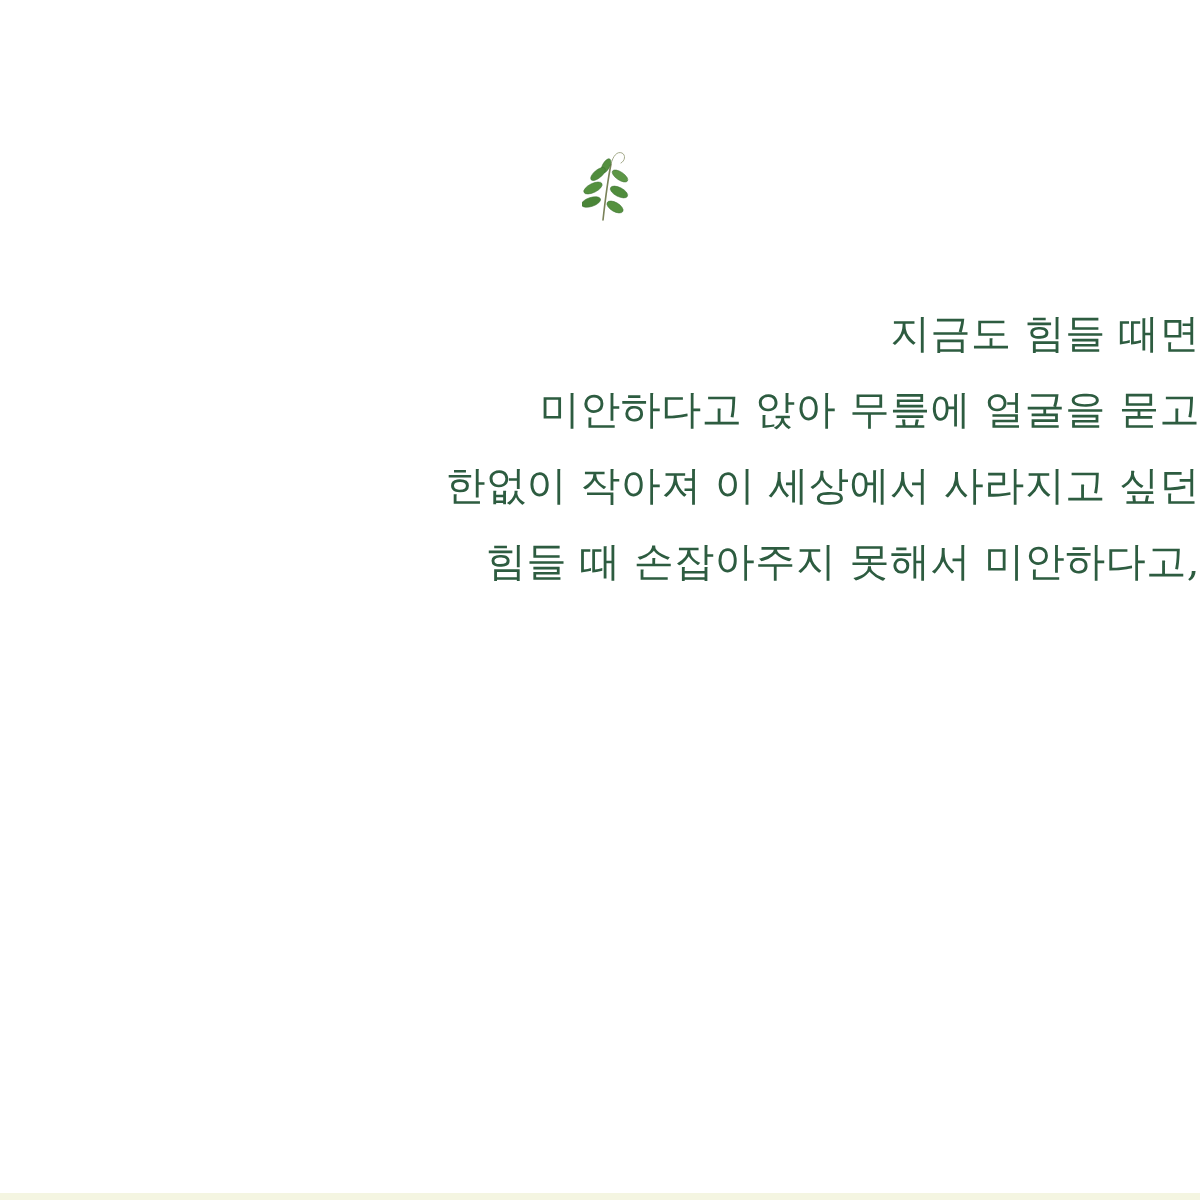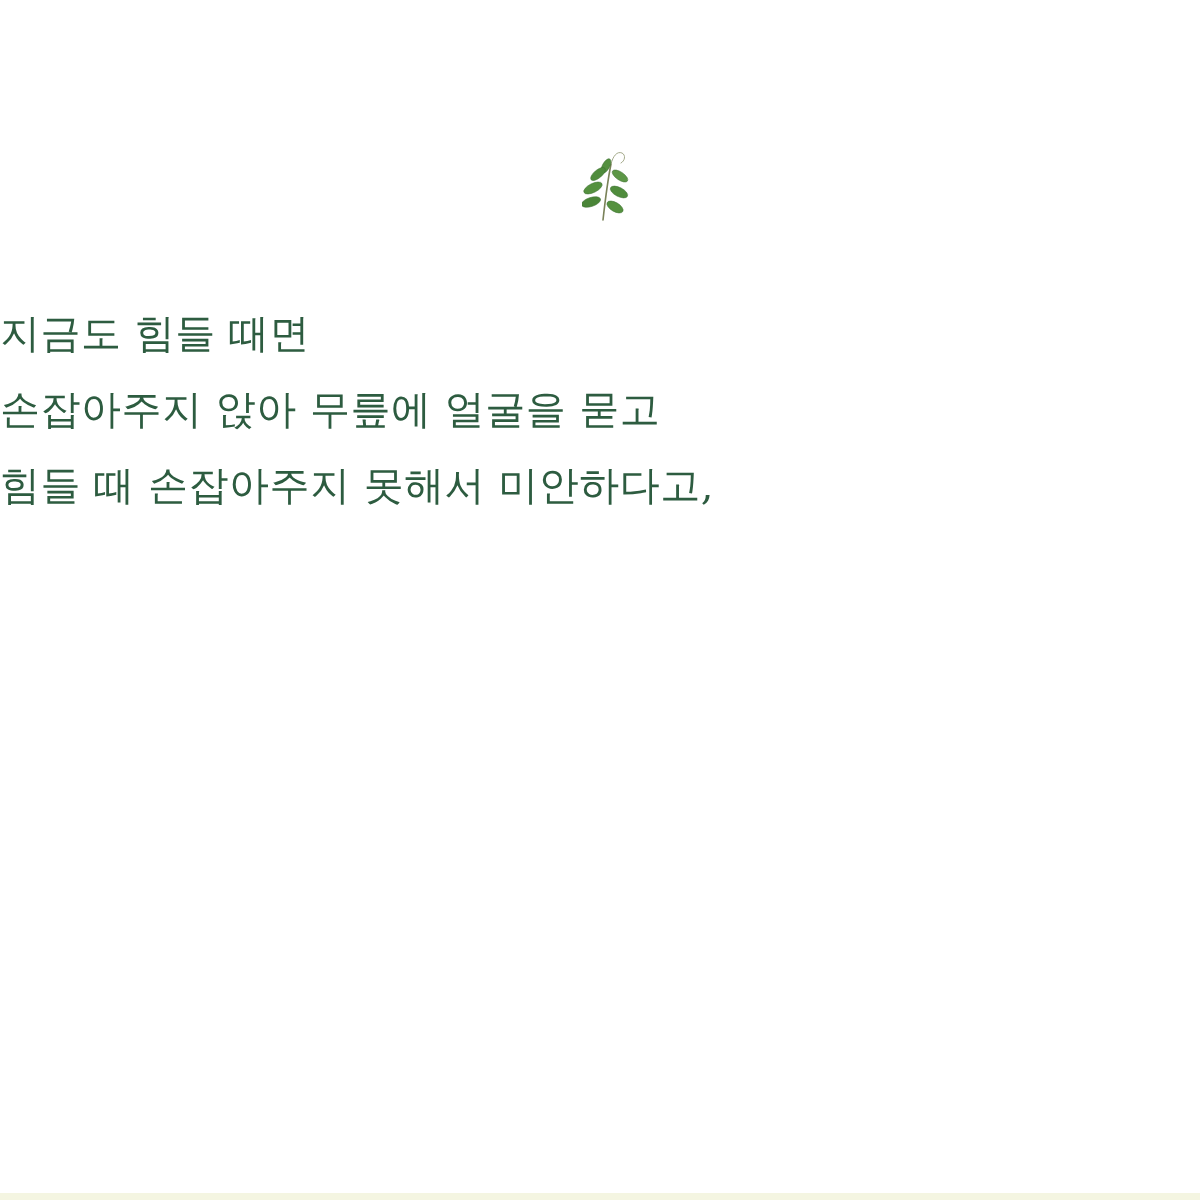--- a/index.html
+++ b/index.html
@@ -20,21 +20,21 @@
     left: 582px;
     top: 150px;
     width: 56px;
     height: 72px;
   }
   .poem {
     position: absolute;
     left: 0;
     top: 295px;
     width: 1200px;
-    text-align: left;
+    text-align: right;
     color: #2d5c40;
     font-size: 40px;
     line-height: 76px;
     letter-spacing: 0.5px;
     font-weight: 400;
   }
   .poem p {
     margin: 0;
     padding: 0;
   }
@@ -65,19 +65,20 @@
       <ellipse cx="9" cy="52" rx="10" ry="4.5" fill="#4a8538" stroke="#3c7030" stroke-width="0.5" transform="rotate(-18 9 52)"></ellipse>
 
       <ellipse cx="38" cy="26" rx="9" ry="4" fill="#5d9747" stroke="#3c7030" stroke-width="0.5" transform="rotate(34 38 26)"></ellipse>
       <ellipse cx="37" cy="42" rx="9.5" ry="4.5" fill="#4f8c3c" stroke="#3c7030" stroke-width="0.5" transform="rotate(27 37 42)"></ellipse>
       <ellipse cx="33" cy="57" rx="9" ry="4.5" fill="#55913f" stroke="#3c7030" stroke-width="0.5" transform="rotate(30 33 57)"></ellipse>
     </svg>
   </div>
 
   <div class="poem">
     <p>지금도 힘들 때면</p>
-    <p>손잡아주지 앉아 무릎에 얼굴을 묻고</p>
+    <p>미안하다고 앉아 무릎에 얼굴을 묻고</p>
+    <p>한없이 작아져 이 세상에서 사라지고 싶던</p>
     <p>힘들 때 손잡아주지 못해서 미안하다고,</p>
   </div>
 
   <div class="bottom-strip"></div>
 
 </div>
 
 </body></html>

